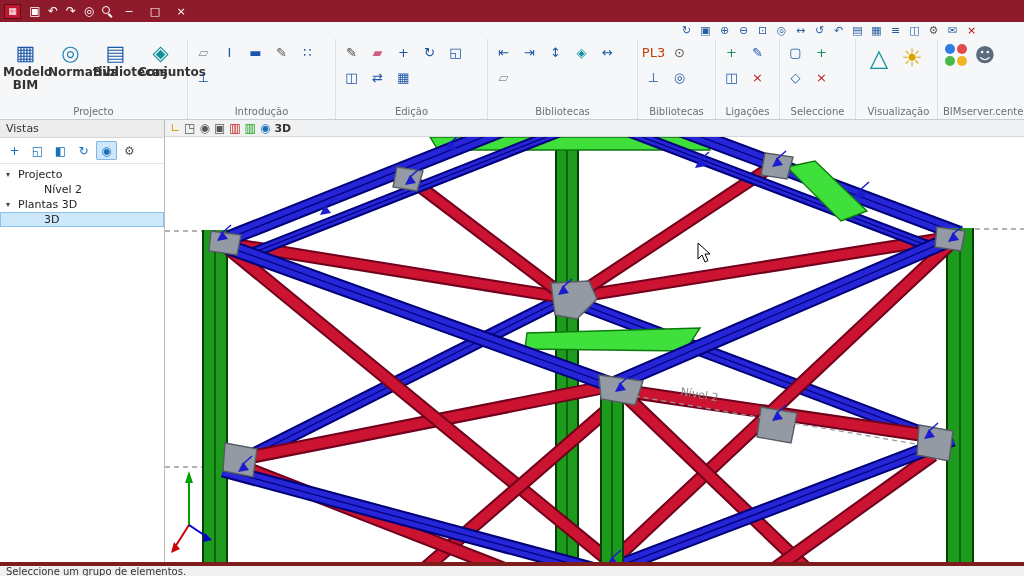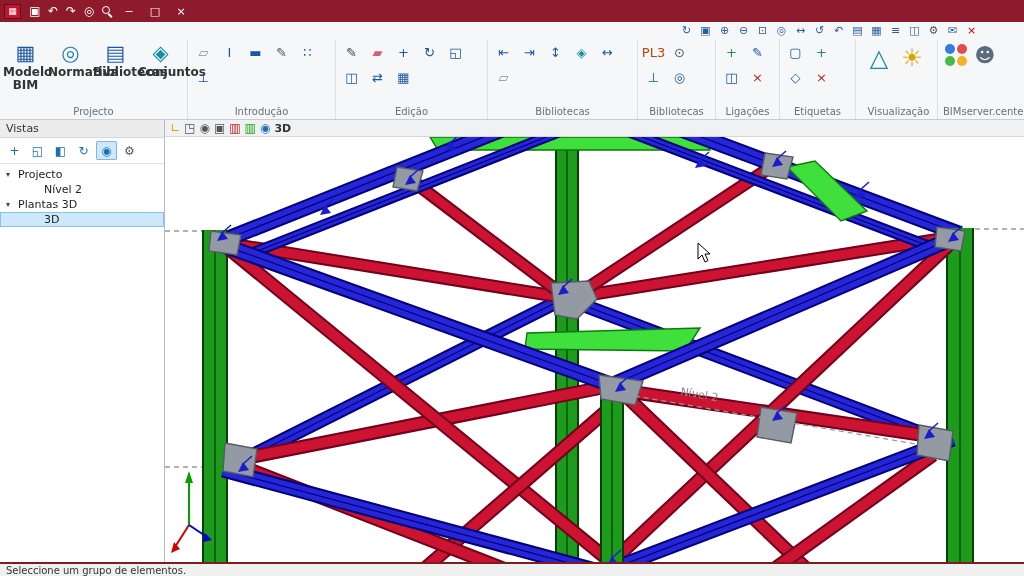--- a/index.html
+++ b/index.html
@@ -52,21 +52,21 @@
   .titem[data-selected="true"] { background:#cde8fb; box-shadow:inset 0 0 0 1px #8ec1e8; }
   .arrow { width:12px; font-size:8px; color:#444; }
   .viewport { flex:1; display:flex; flex-direction:column; min-width:0; background:#fff; }
   .vp-toolbar { height:17px; background:#f0f1f2; border-bottom:1px solid #d5d8db; display:flex; align-items:center; gap:4px; padding:0 5px; flex:0 0 auto; }
   .vp-ic { font-size:12px; height:15px; display:flex; align-items:center; color:#555; }
   .vp-ic:last-child { font-weight:bold; font-size:11px; }
   .canvas { flex:1; position:relative; overflow:hidden; background:#fff; }
   .canvas svg { position:absolute; left:0; top:0; width:100%; height:100%; }
 
   
-  .statusbar { height:14px; background:#f0f0f0; border-top:2px solid #7f1d1d; font-size:10px; color:#333;
+  .statusbar { height:14px; background:#f0f0f0; border-top:4px solid #7f1d1d; font-size:10px; color:#333;
                display:flex; align-items:center; padding:0 6px; flex:0 0 auto; }
 </style>
 </head>
 <body>
 
 <div class="app">
 
   <div class="titlebar">
     <span class="applogo">▦</span>
     <span>
@@ -189,21 +189,21 @@
     </div>
 
     <div class="rgroup" style="width:76px">
       <div class="ricons">
 
       <span class="ric" style="color: rgb(26, 87, 168);">▢</span>
           <span class="ric" style="color: rgb(26, 143, 90);">+</span>
           <span class="ric" style="color: rgb(26, 87, 168);">◇</span>
           <span class="ric" style="color: rgb(192, 32, 32);">×</span>
         </div>
-      <div class="rlabel">Etiquetas</div>
+      <div class="rlabel">Seleccione</div>
     </div>
 
     <div class="spacer"></div>
 
     <div class="rgroup" style="width:78px">
       <div class="ricons">
 
       <span class="ric big" style="color: rgb(20, 143, 158);">△</span>
           <span class="ric big" style="color: rgb(217, 164, 0);">☀</span>
         </div>

